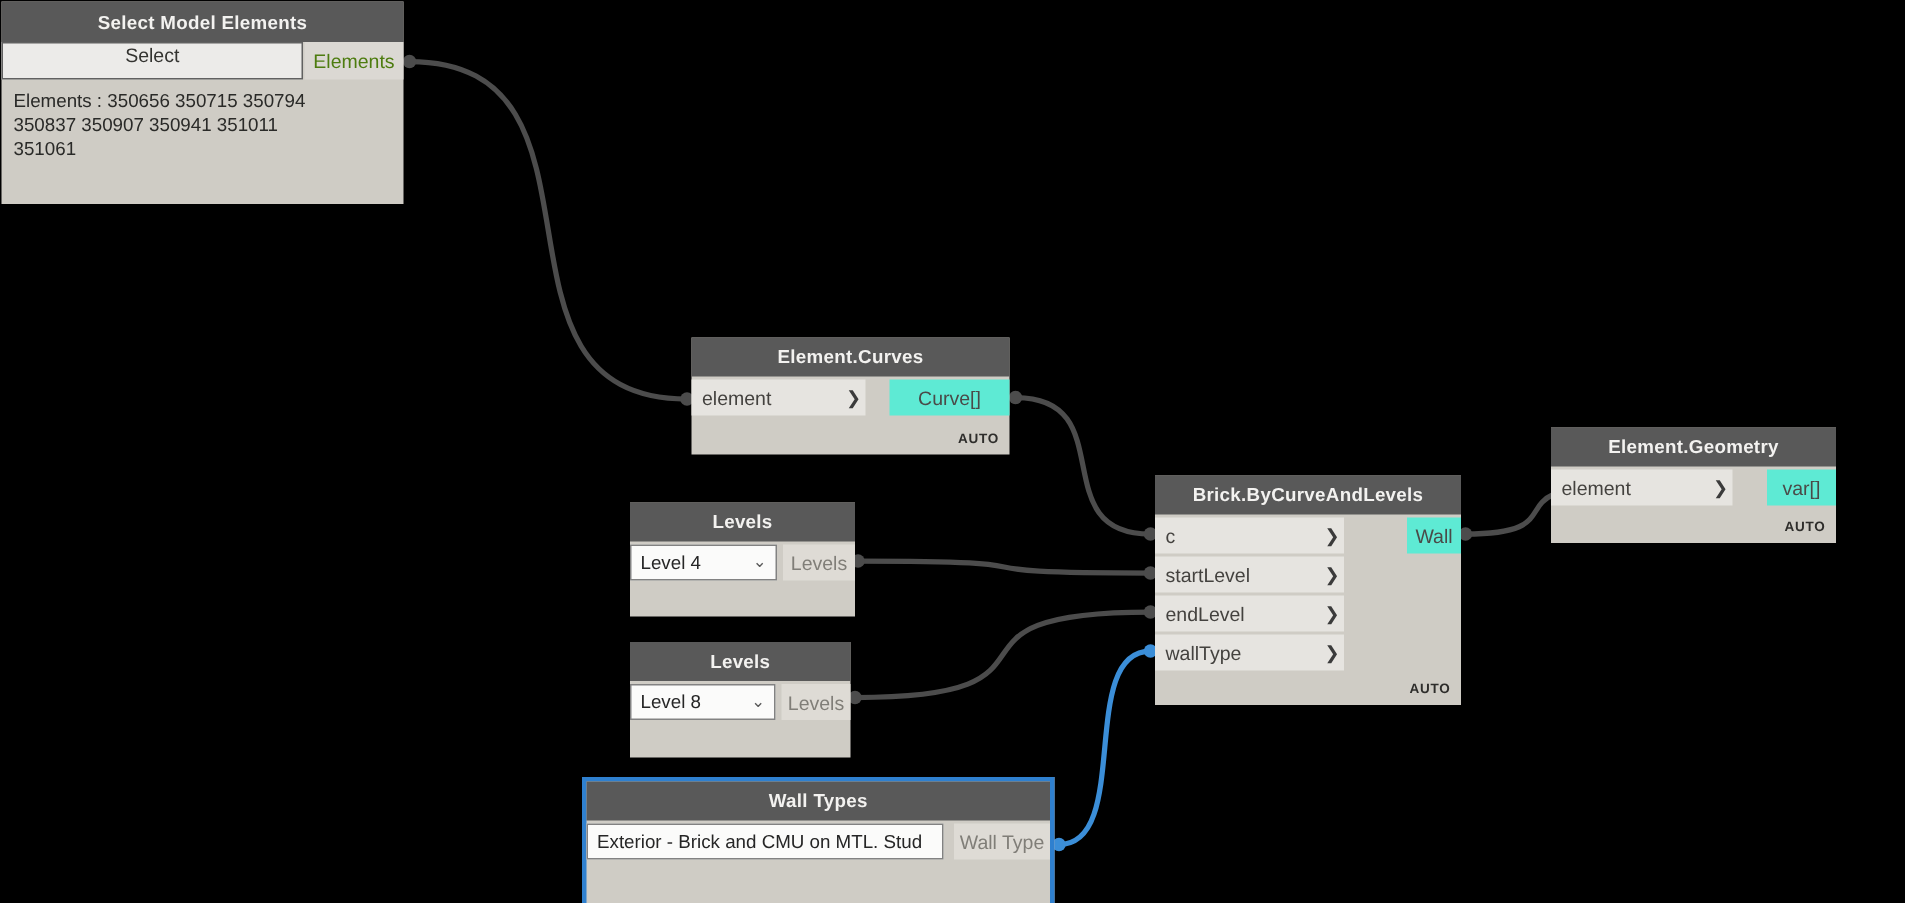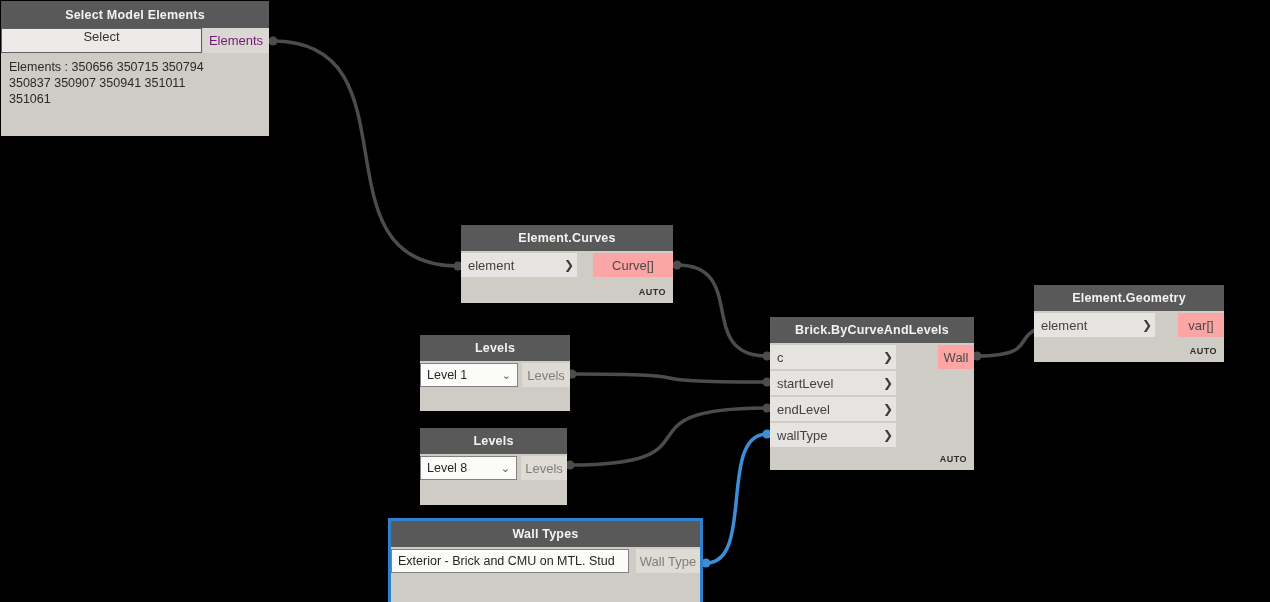--- a/index.html
+++ b/index.html
@@ -17,21 +17,21 @@
     font-size:12.5px;display:flex;align-items:center;justify-content:center;
     letter-spacing:0.2px;
   }
   .row{display:flex;justify-content:space-between;margin-top:2px;height:24px;}
   .pin{
     background:#e6e4e0;color:#44423f;font-size:13px;box-sizing:border-box;
     display:flex;align-items:center;justify-content:space-between;
     padding:0 3px 0 7px;
   }
   .pout{
-    background:#fca5a5;color:#4a4a48;font-size:13px;box-sizing:border-box;
+    background:#5eead4;color:#4a4a48;font-size:13px;box-sizing:border-box;
     display:flex;align-items:center;justify-content:center;
   }
   .pout.sel{background:#dedbd5;color:#807e78;}
   .chev{font-weight:bold;color:#3b3b3b;font-size:12px;line-height:1;}
   .lacing{
     position:absolute;right:7px;bottom:6px;font-size:9px;font-weight:bold;
     color:#2e2d2b;letter-spacing:0.5px;
   }
   .dd{
     background:#fbfbfa;border:1px solid #828282;box-sizing:border-box;
@@ -43,21 +43,21 @@
 
   
   #n-sme{left:1px;top:1px;width:268px;height:135px;}
   #n-sme .hdr{height:27px;}
   #n-sme .btnrow{display:flex;height:25px;margin-top:0;}
   #n-sme .selbtn{
     width:201px;box-sizing:border-box;background:#ecebe9;border:1px solid #616161;
     font-size:13px;color:#333330;display:flex;justify-content:center;
   }
   #n-sme .elemsout{
-    width:66px;margin-left:1px;background:#dbd8d3;color:#701a75;font-size:13px;
+    width:66px;margin-left:1px;background:#dbd8d3;color:#4d7c0f;font-size:13px;
     display:flex;align-items:center;justify-content:center;
   }
   #n-sme .valuearea{padding:6px 8px;font-size:12.5px;line-height:16px;color:#2a2a28;}
 
   
   #n-ec{left:461px;top:225px;width:212px;height:78px;}
   #n-ec .pin{width:116px;}
   #n-ec .pout{width:80px;}
 
   
@@ -142,21 +142,21 @@
   </div>
   <div class="lacing">AUTO</div>
 </div>
 
 <div class="node" id="n-l1">
   <div class="hdr">
     <span>Levels</span>
   </div>
   <div class="row">
     <div class="dd">
-      <span>Level 1</span>
+      <span>Level 4</span>
       <span class="caret">⌄</span>
     </div>
     <div class="pout sel">
       <span>Levels</span>
     </div>
   </div>
 </div>
 
 <div class="node" id="n-l2">
   <div class="hdr">

